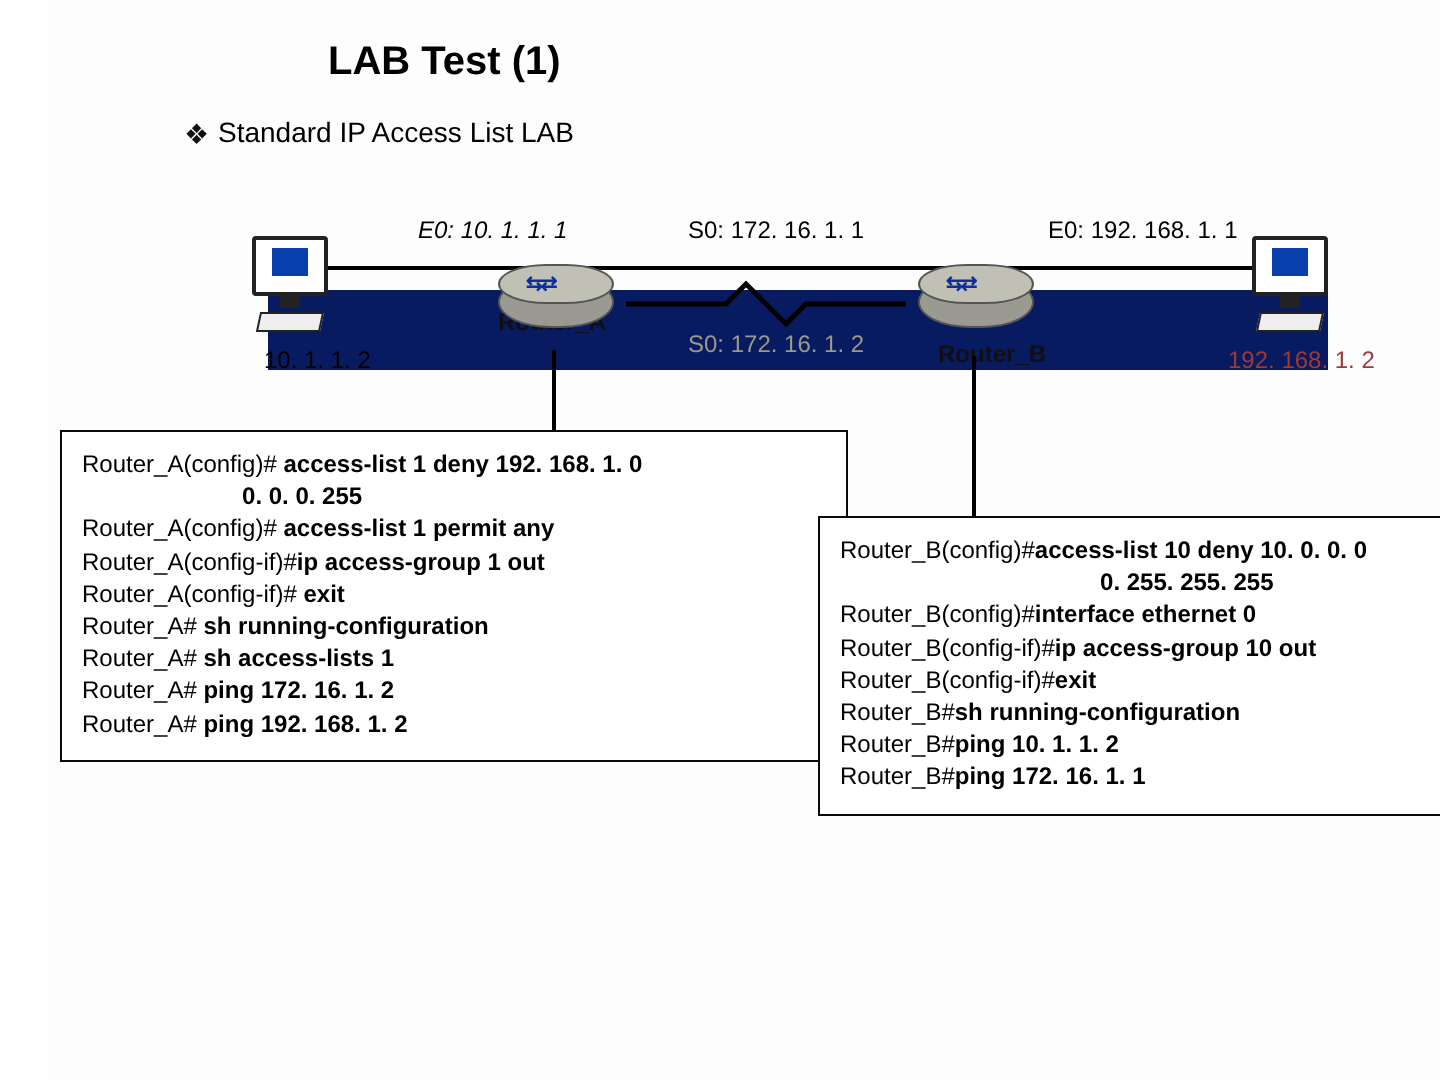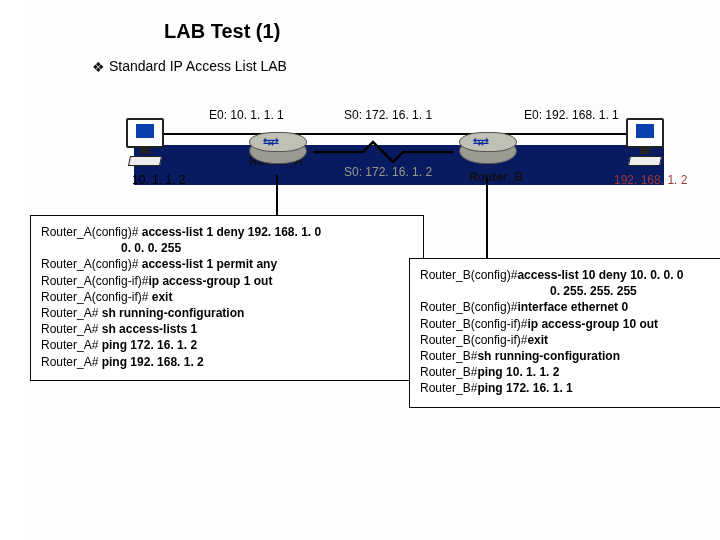--- a/index.html
+++ b/index.html
@@ -16,21 +16,21 @@
   #subtitle{position:absolute;left:85px;top:58px;font-size:14px;color:#000;}
   #bullet{position:absolute;left:68px;top:59px;font-size:14px;color:#111;}
 
   
   #wan-band{position:absolute;left:110px;top:145px;width:530px;height:40px;background:var(--navy);}
   
   #cable{position:absolute;left:105px;top:133px;width:520px;height:2px;background:#000;}
 
   
   .lbl{position:absolute;font-size:12px;color:#000;white-space:nowrap;}
-  #lbl-e0-left{left:185px;top:108px;}
+  #lbl-e0-left{left:185px;top:108px;font-style:italic;}
   #lbl-s0{left:320px;top:108px;}
   #lbl-e0-right{left:500px;top:108px;}
   #lbl-host-left{left:108px;top:173px;}
   #lbl-s0-under{left:320px;top:165px;color:#9a9a8a;}
   #lbl-host-right{left:590px;top:173px;color:#9a3a3a;}
   .dlbl{position:absolute;font-size:12px;font-weight:bold;color:#111;}
   #dlbl-a{left:225px;top:154px;color:#101010;}
   #dlbl-b{left:445px;top:170px;color:#101010;}
 
   

